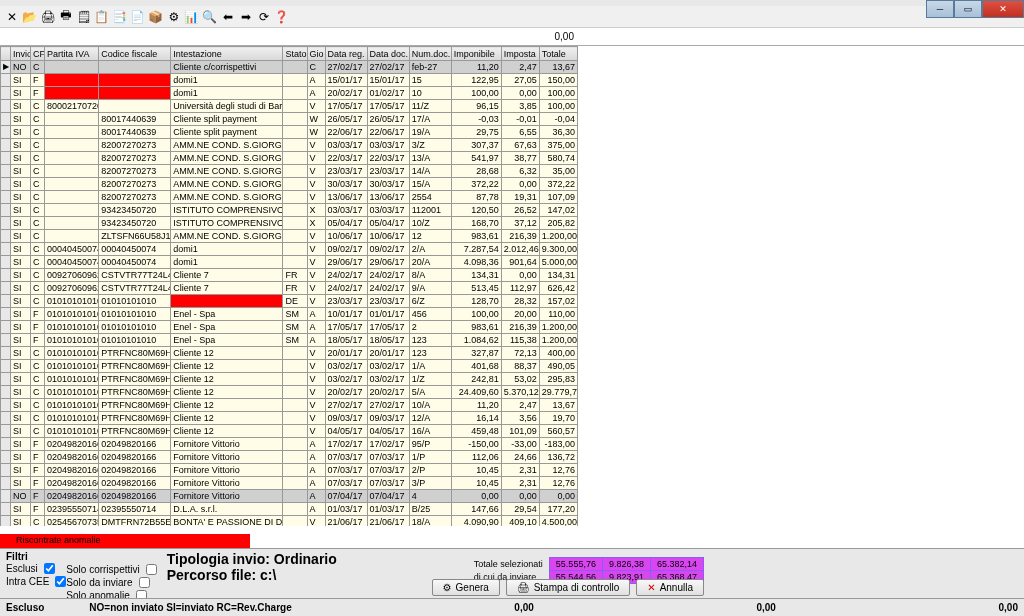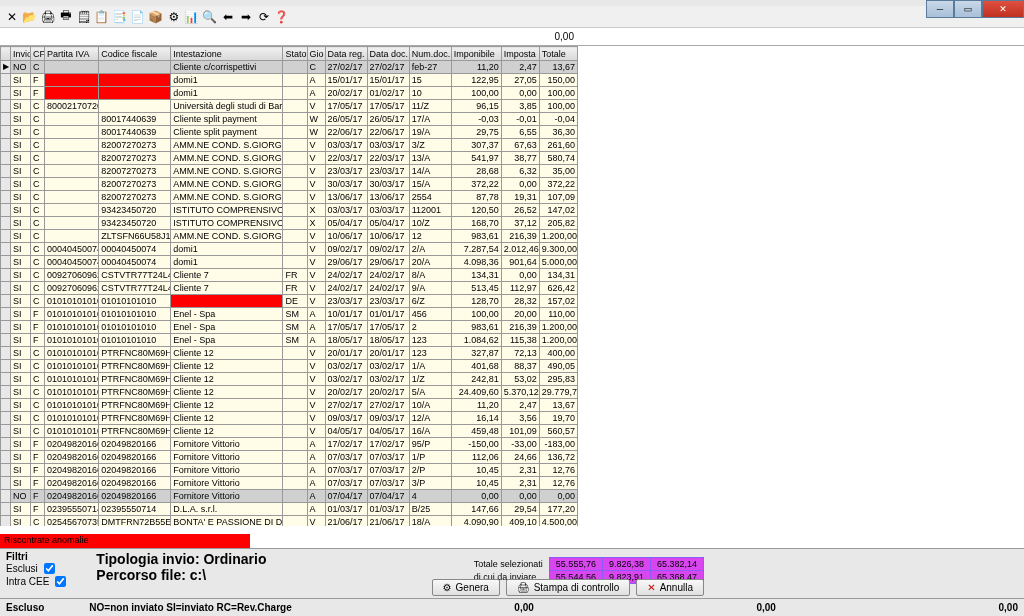--- a/index.html
+++ b/index.html
@@ -15,23 +15,23 @@
 .grid-wrap { position: absolute; top: 46px; left: 0; right: 0; bottom: 90px; overflow: hidden; }
 table { border-collapse: collapse; width: 578px; table-layout: fixed; }
 th, td { border: 1px solid #999; padding: 0 2px; height: 12px; font-size: 9px; white-space: nowrap; overflow: hidden; text-overflow: clip; line-height: 12px; }
 th { background: linear-gradient(#f0f0f0,#d8d8d8); font-weight: normal; text-align: left; height: 14px; }
 td { background: #fffce8; }
 td.num { text-align: right; }
 .row-ind { width: 10px; background: #e8e8e8 !important; text-align: center; font-size: 8px; }
 .row-ind.cur::before { content: "▶"; }
 .red-cell { background: #ff0000 !important; color: #ff0000; }
 .hl-row td { background: #d0d0d0; margin-left: 16px; }
-.anomaly-bar { position: absolute; bottom: 68px; left: 0; width: 250px; height: 14px; background: #ff0000; font-size: 9px; padding: 1px 4px; color: #000; }
+.anomaly-bar { position: absolute; bottom: 68px; left: 0; width: 250px; height: 14px; background: #ff0000; font-size: 9px; padding: 1px 16px; color: #000; }
 .footer { position: absolute; bottom: 18px; left: 0; right: 0; height: 50px; background: #e8e8e8; border-top: 1px solid #999; padding: 2px 6px; font-size: 10px; }
-.footer-grid { display: flex; gap: 20px; }
+.footer-grid { display: flex; }
 .filters-title { font-weight: bold; font-size: 10px; }
 .filter-row { display: flex; gap: 6px; align-items: center; font-size: 10px; height: 13px; }
 .filter-row input[type=checkbox] { width: 11px; height: 11px; }
 .filter-col { display: flex; flex-direction: column; gap: 0; }
 .info-col { font-size: 14px; margin-left: 10px; }
 .info-col b { font-weight: bold; }
 .totals-box { position: absolute; right: 320px; top: 8px; font-size: 10px; }
 .totals-box table { width: auto; }
 .totals-box td { background: #d946ef; border: 1px solid #8b5cf6; padding: 0 6px; text-align: left; height: 13px; }
 .totals-box td.lbl { background: transparent; border: none; text-align: left; }
@@ -199,21 +199,21 @@
           <td></td>
           <td>82007270273</td>
           <td>AMM.NE COND. S.GIORGIO vit</td>
           <td></td>
           <td>V</td>
           <td>03/03/17</td>
           <td>03/03/17</td>
           <td>3/Z</td>
           <td class="num">307,37</td>
           <td class="num">67,63</td>
-          <td class="num">261,60</td>
+          <td class="num">375,00</td>
         </tr>
         <tr>
           <td class="row-ind"></td>
           <td>SI</td>
           <td>C</td>
           <td></td>
           <td>82007270273</td>
           <td>AMM.NE COND. S.GIORGIO vit</td>
           <td></td>
           <td>V</td>
@@ -682,20 +682,34 @@
   <div class="footer-grid">
     <div class="filter-col">
       <div class="filters-title">Filtri</div>
       <div class="filter-row">
           <span>Esclusi</span>
           <input type="checkbox" checked="" style="">
         </div>
       <div class="filter-row">
           <span>Intra CEE</span>
           <input type="checkbox" checked="" style="">
+        </div>
+    </div>
+    <div class="filter-col" style="margin-top:12px">
+      <div class="filter-row">
+          <span>Solo corrispettivi</span>
+          <input type="checkbox" style="">
+        </div>
+      <div class="filter-row">
+          <span>Solo da inviare</span>
+          <input type="checkbox" style="">
+        </div>
+      <div class="filter-row">
+          <span>Solo anomalie</span>
+          <input type="checkbox" style="">
         </div>
     </div>
     <div class="info-col">
       <div><b>Tipologia invio: Ordinario</b></div>
       <div><b>Percorso file: c:\</b></div>
     </div>
   </div>
   <div class="totals-box">
     <table>
       <tbody>

